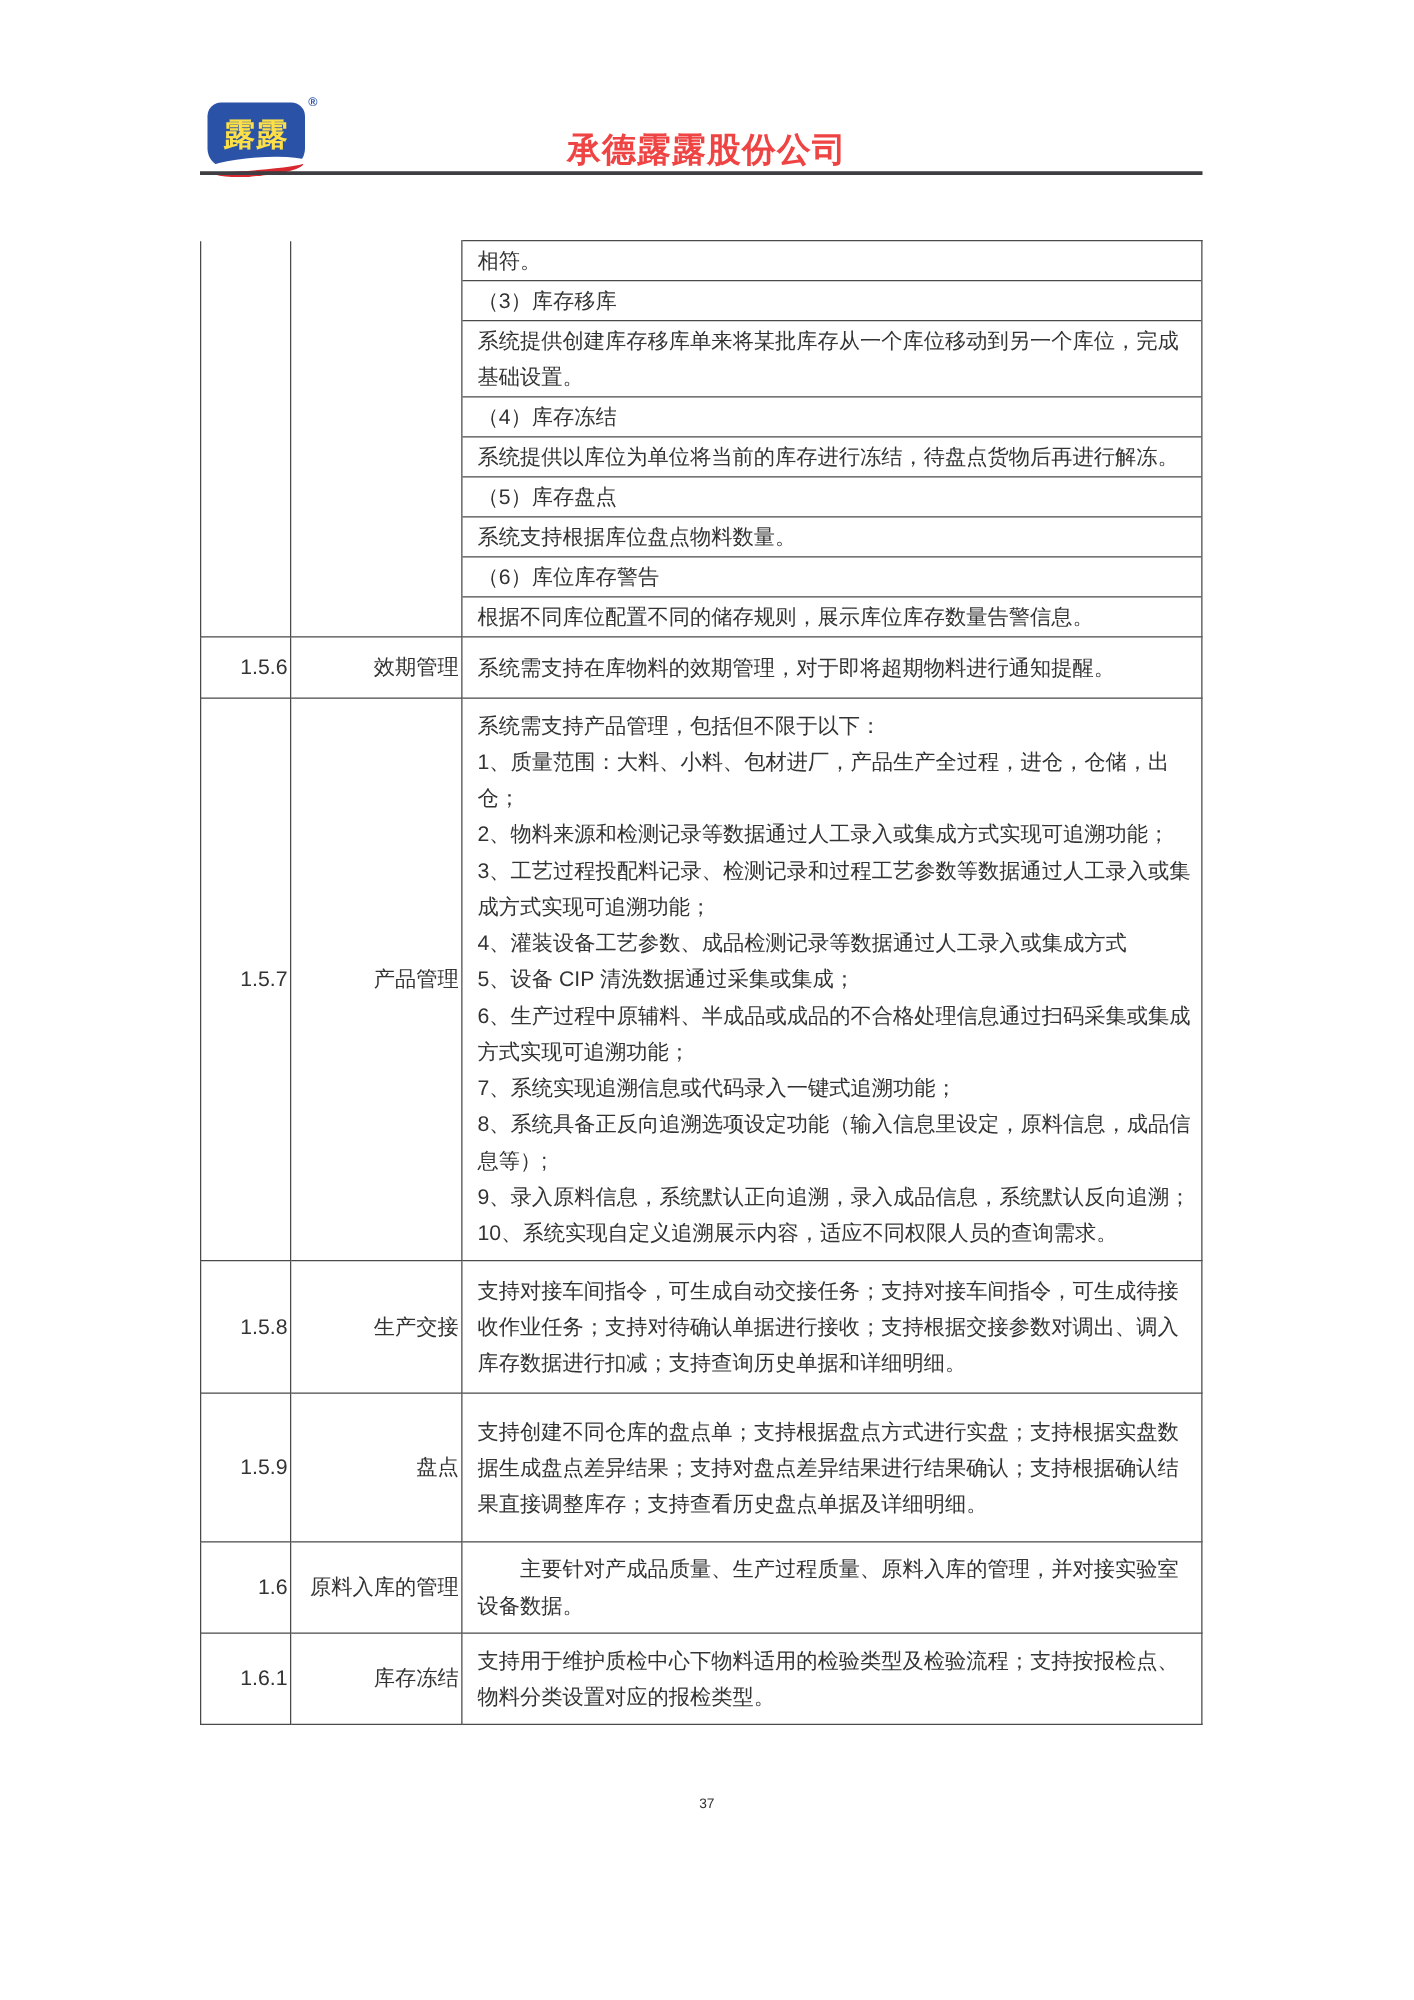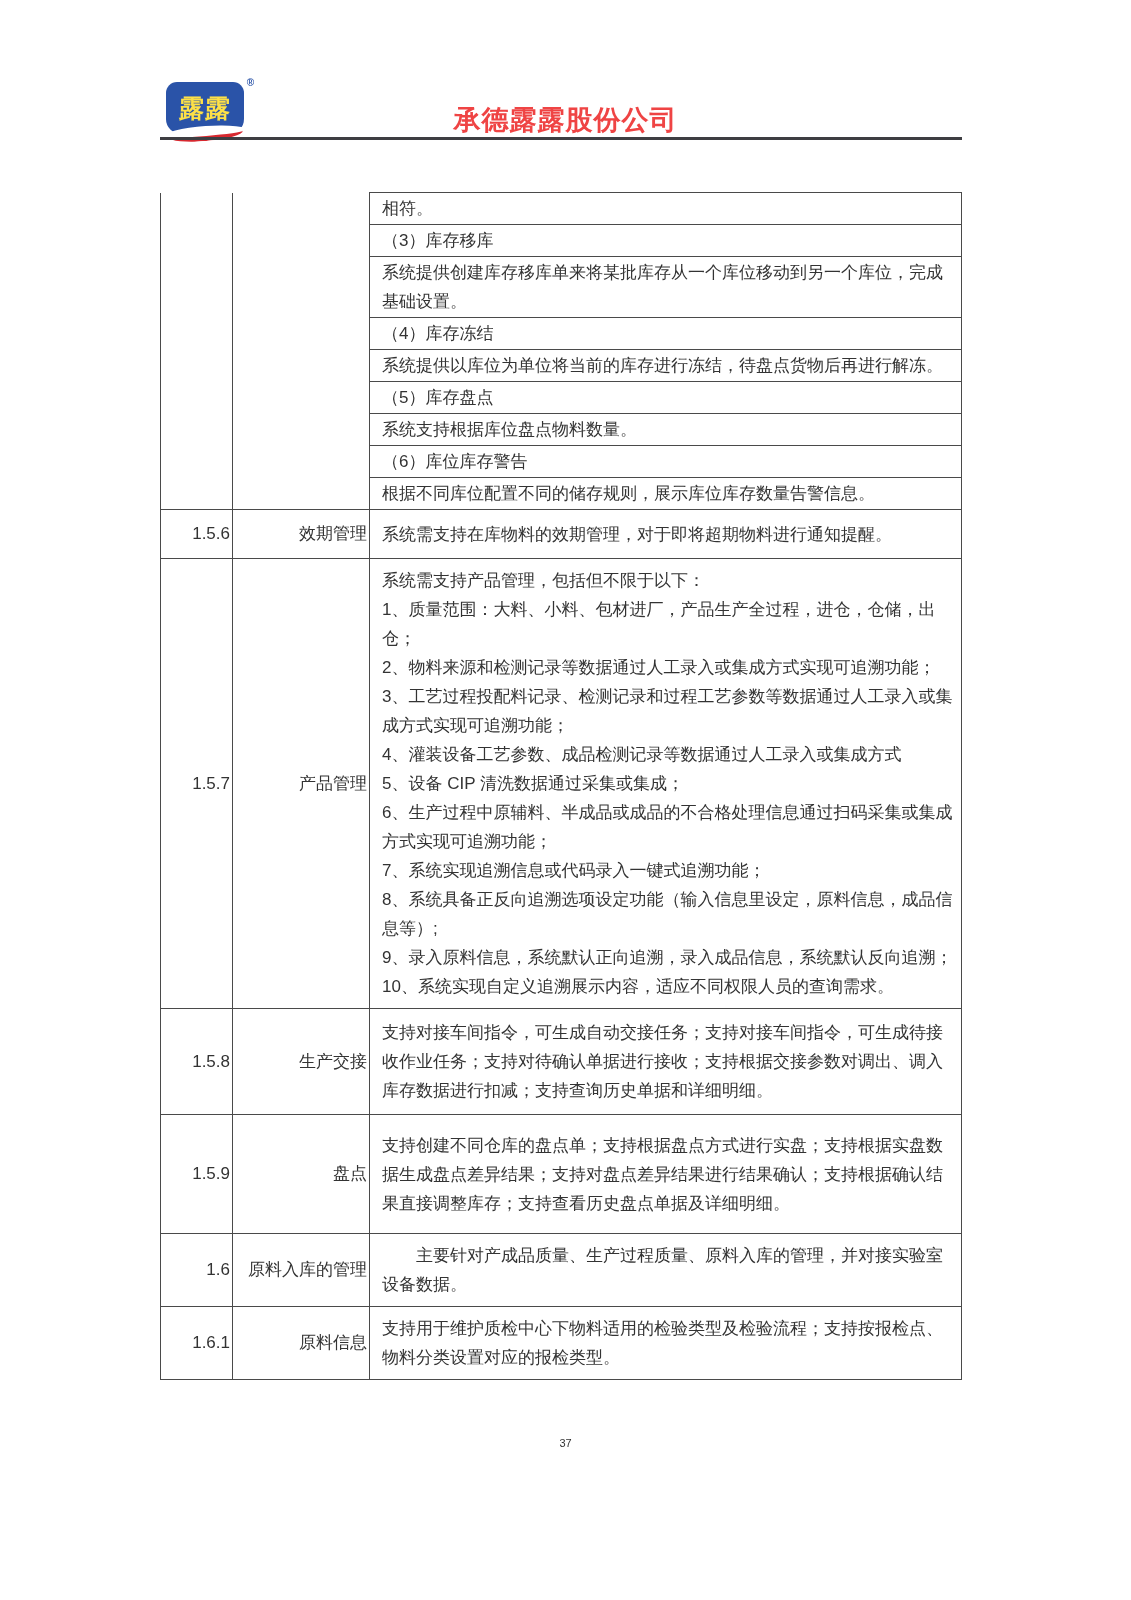--- a/index.html
+++ b/index.html
@@ -151,21 +151,21 @@
 
 
       <tr style="height:65px">
         <td class="cell-id">1.6</td>
         <td class="cell-name">原料入库的管理</td>
         <td class="cell-desc">　　主要针对产成品质量、生产过程质量、原料入库的管理，并对接实验室设备数据。</td>
       </tr>
 
       <tr style="height:64px">
         <td class="cell-id">1.6.1</td>
-        <td class="cell-name">原料信息</td>
+        <td class="cell-name">库存冻结</td>
         <td class="cell-desc">支持用于维护质检中心下物料适用的检验类型及检验流程；支持按报检点、物料分类设置对应的报检类型。</td>
       </tr>
     </tbody>
   </table>
 
   <div class="page-number">37</div>
 
 </div>
 
 </body></html>

